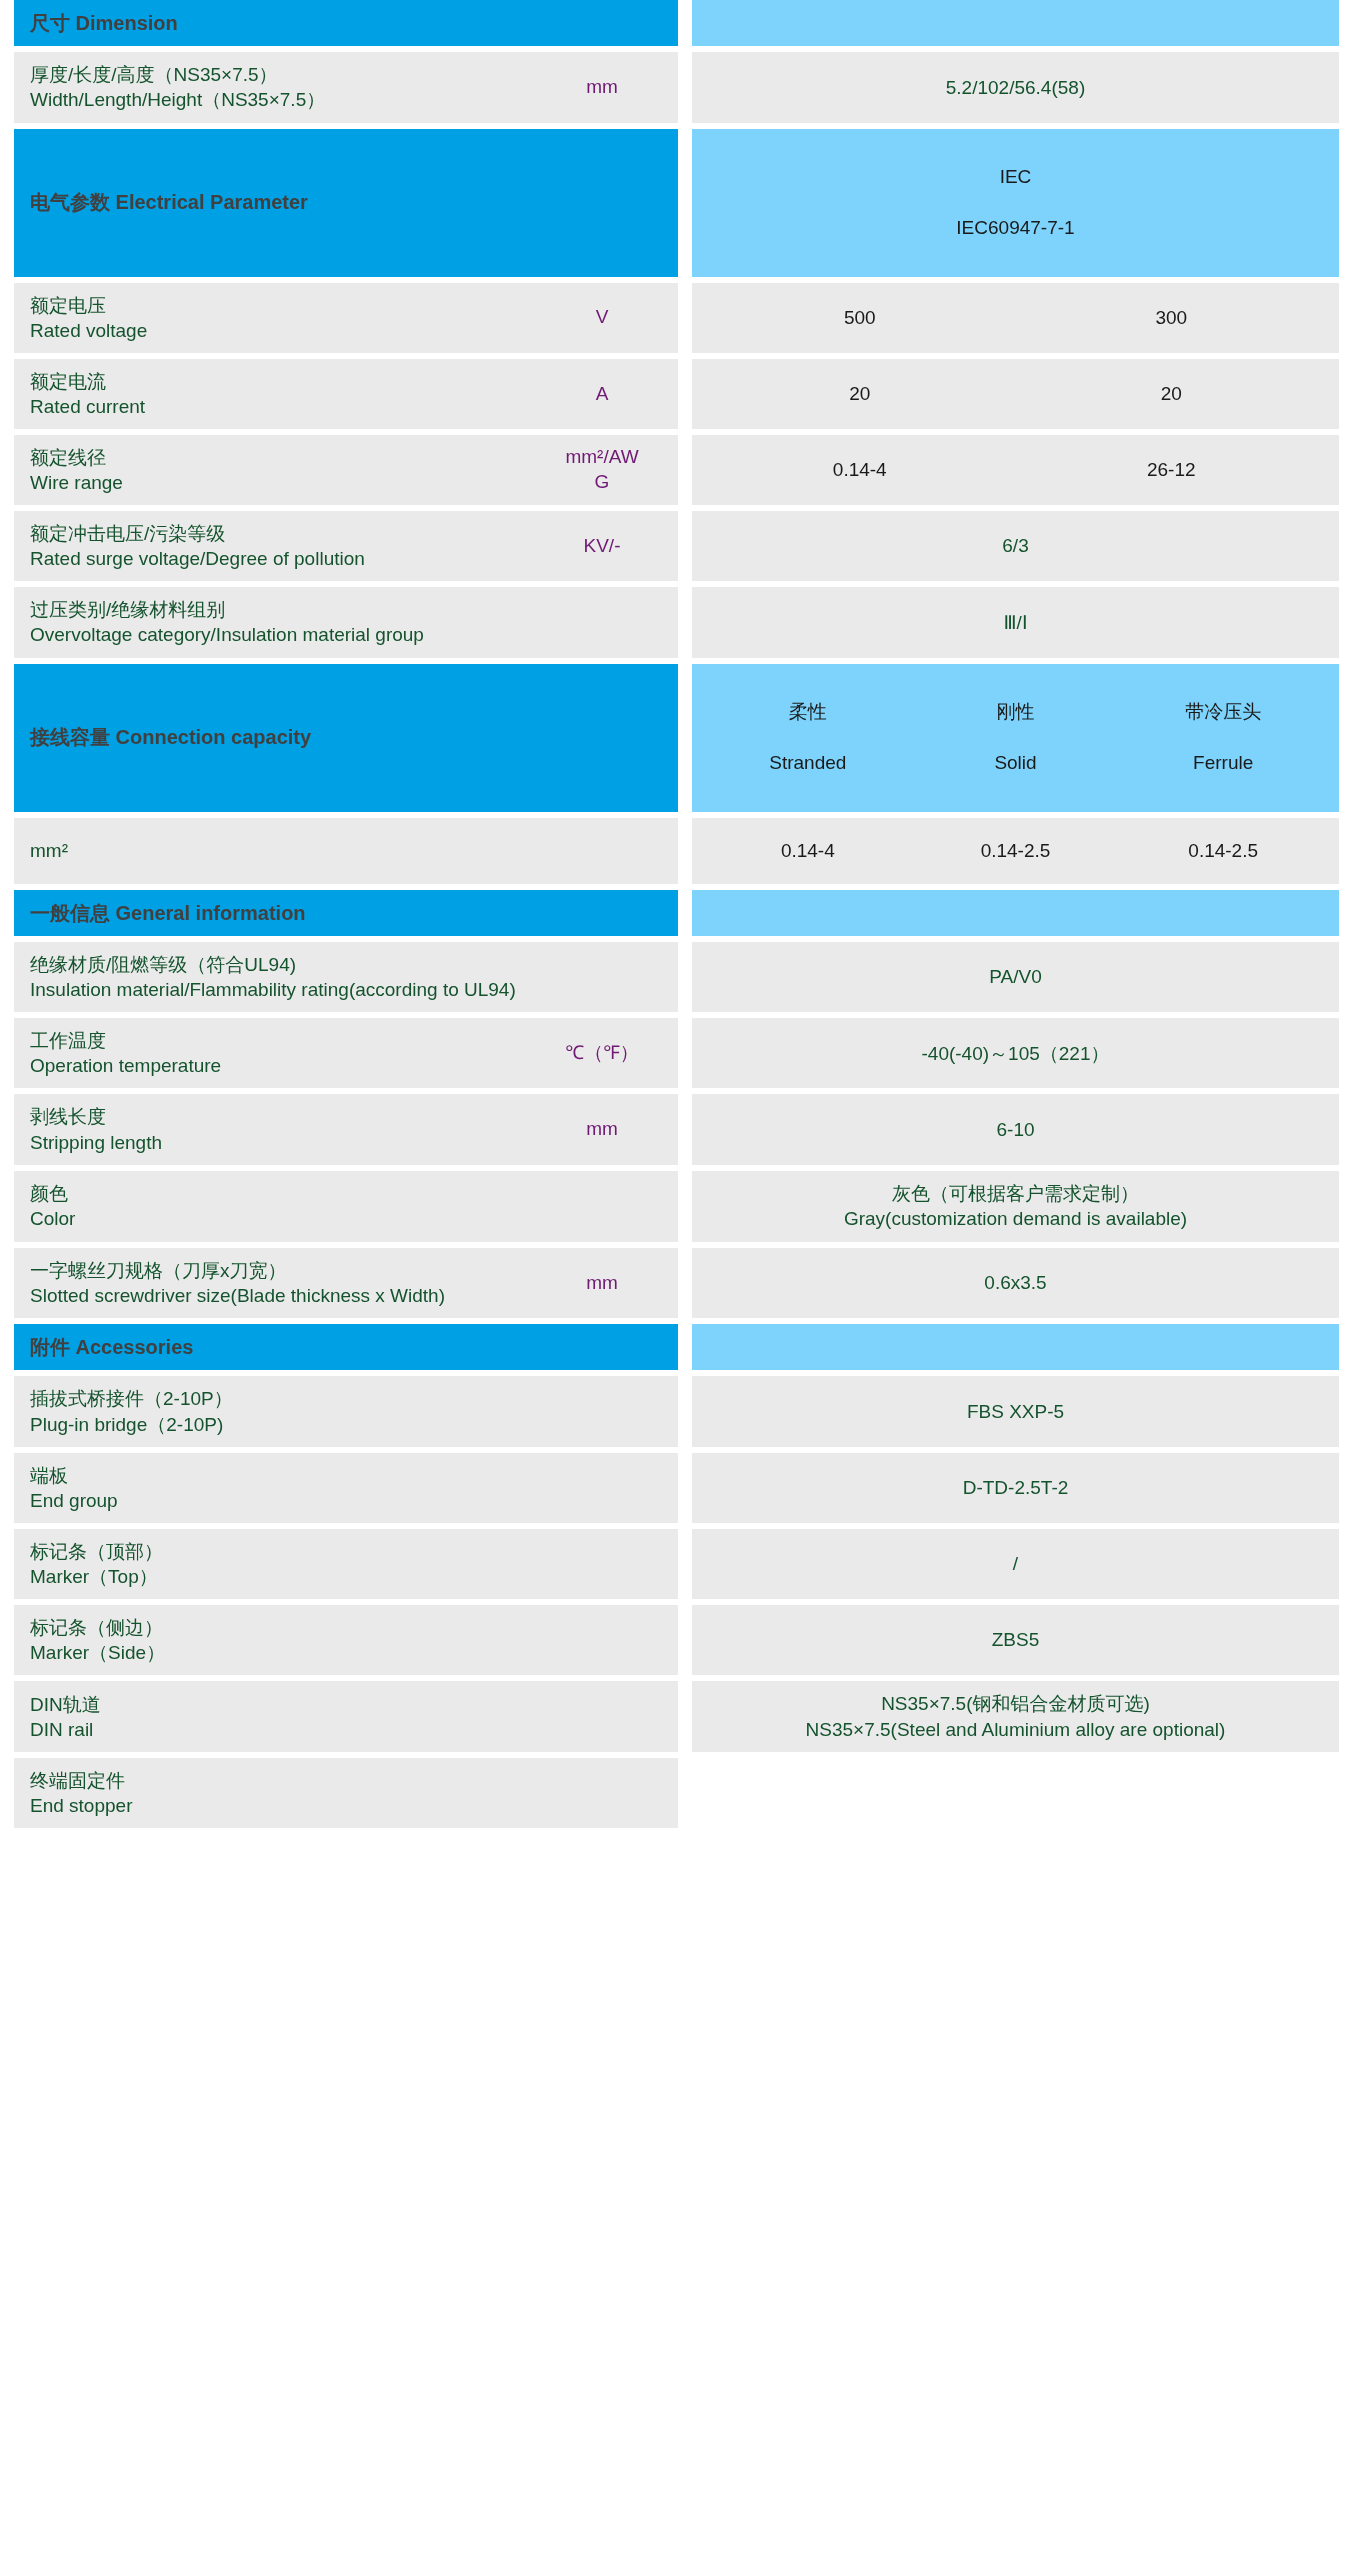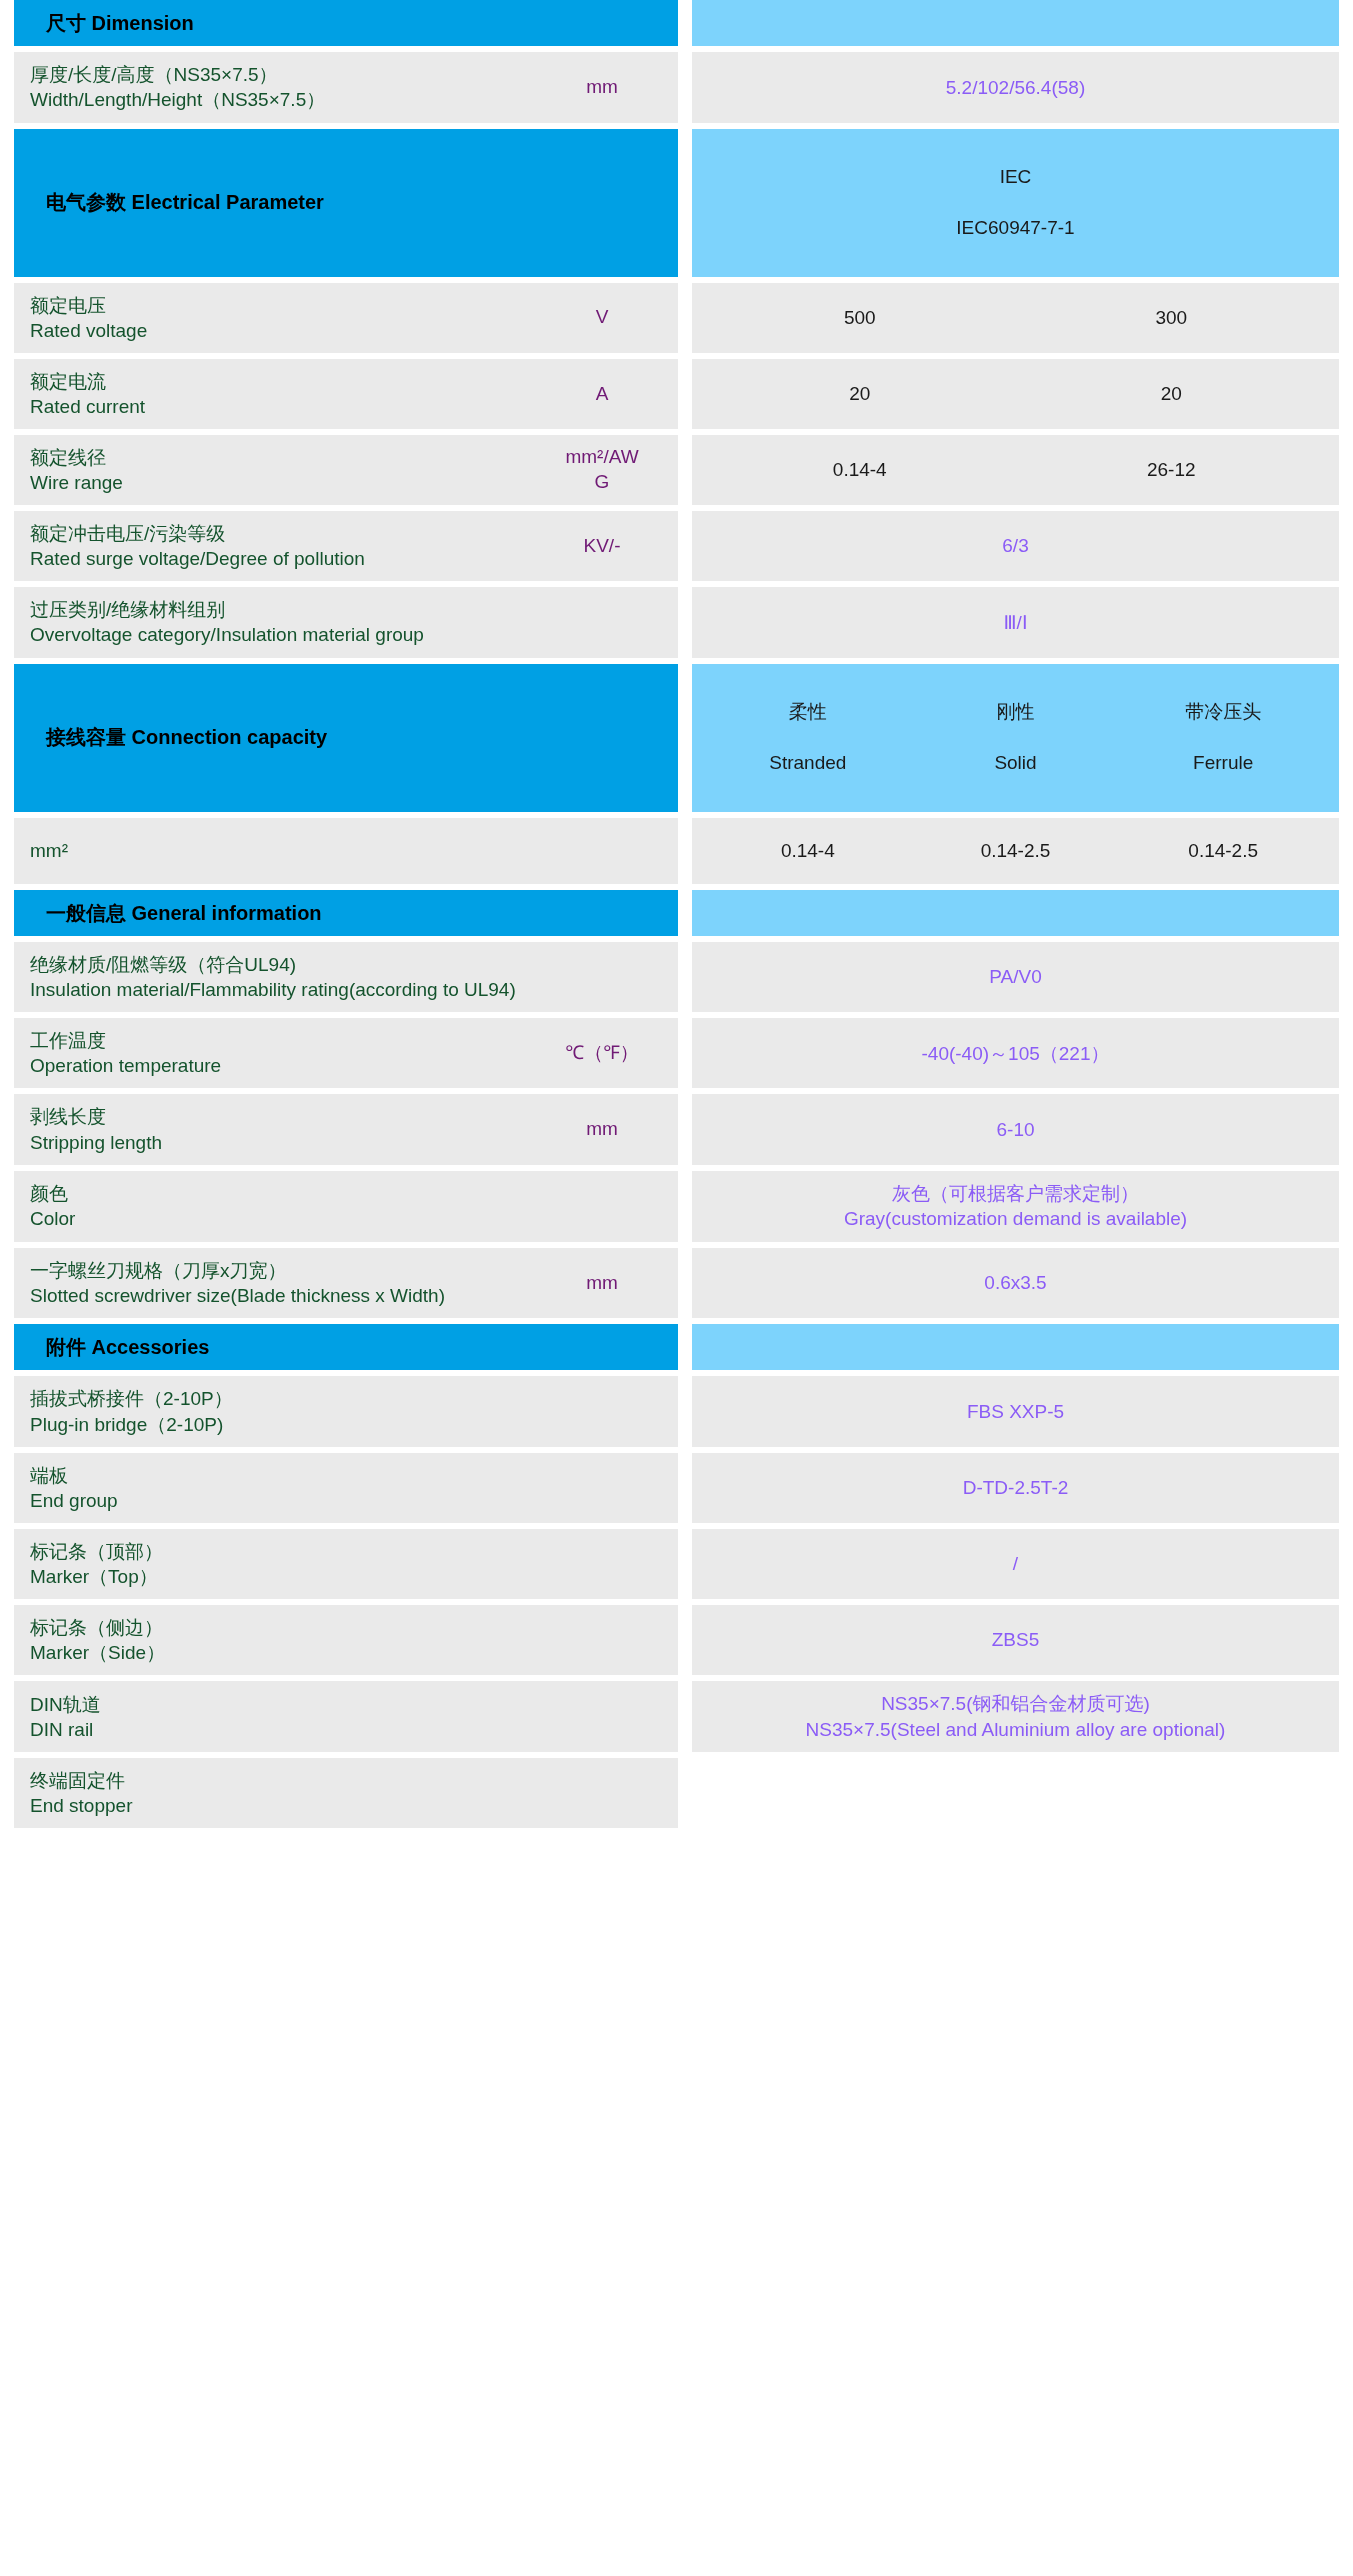--- a/index.html
+++ b/index.html
@@ -36,22 +36,21 @@
   .desc {
     flex: 1;
     font-size: 19px;
     line-height: 1.32;
     color: #14532d;
     white-space: pre-line;
   }
   .left.header .desc {
     font-weight: bold;
     font-size: 20px;
-    color: #000000;
-    margin-left: 16px;
+    color: #404040;
   }
   .unit {
     width: 120px;
     text-align: center;
     font-size: 19px;
     color: #701a75;
     line-height: 1.3;
     white-space: pre-line;
   }
   .gap {
@@ -66,21 +65,21 @@
     align-items: center;
     justify-content: center;
     padding: 10px 12px;
     min-height: 44px;
   }
   .right.header {
     background: #7dd3fc;
   }
   .right .val {
     font-size: 19px;
-    color: #8b5cf6;
+    color: #14532d;
     text-align: center;
     line-height: 1.35;
     white-space: pre-line;
   }
   .cols {
     display: flex;
     width: 100%;
     justify-content: space-around;
     align-items: center;
   }

